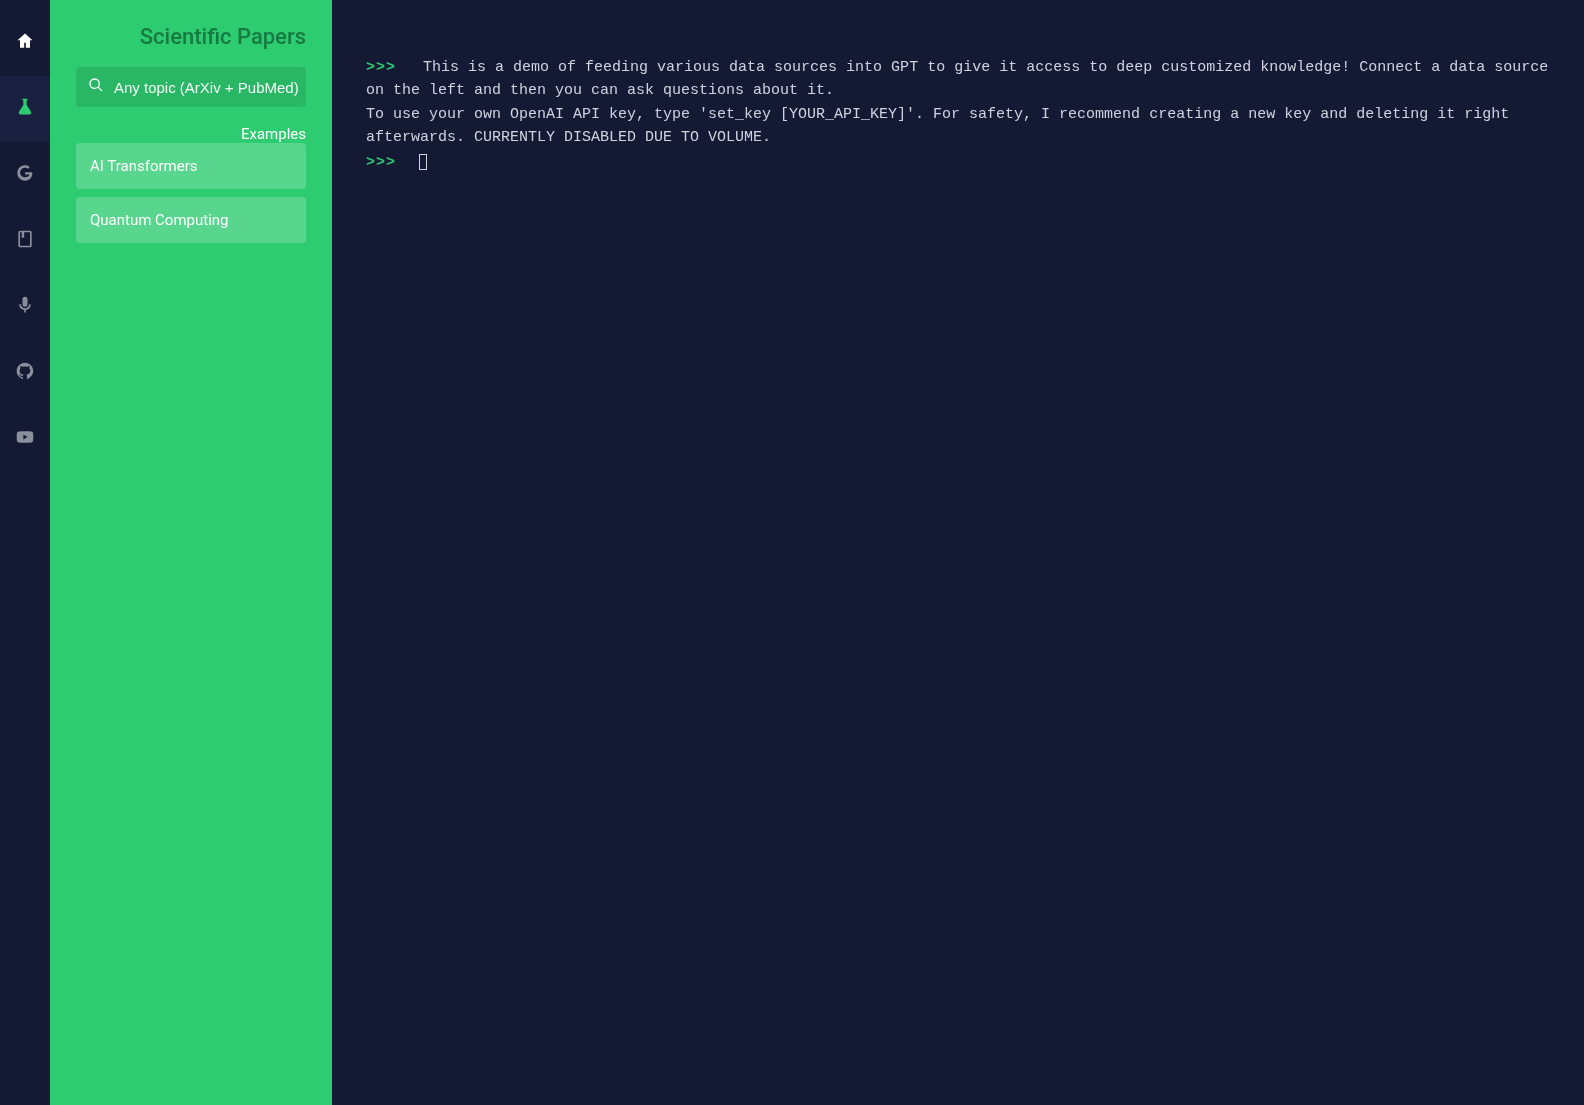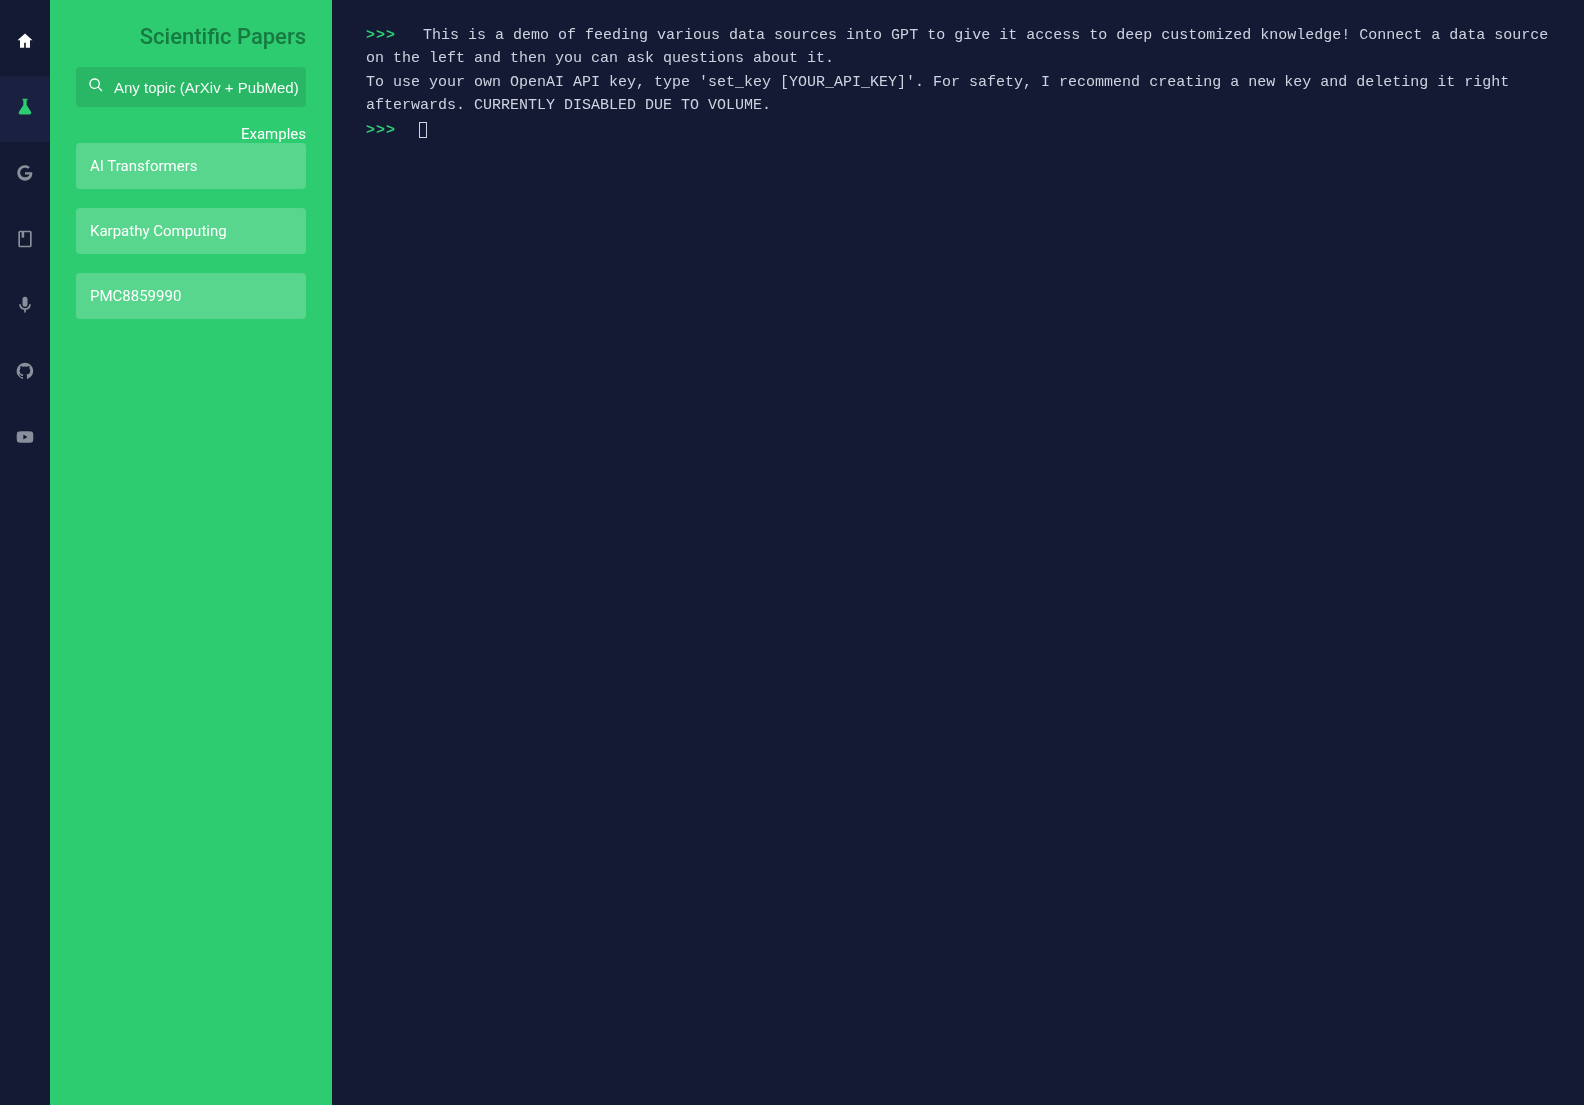--- a/index.html
+++ b/index.html
@@ -69,32 +69,32 @@
     font-size: 15px;
     margin-bottom: 0;
   }
 
   .example-chip {
     background: #58d68d;
     color: #ffffff;
     border-radius: 4px;
     padding: 14px 14px;
     font-size: 15px;
-    margin-bottom: 19px;
+    margin-bottom: 8px;
     cursor: pointer;
   }
 
   
   .console {
     flex: 1;
     background: #141a33;
     font-family: "SFMono-Regular", Consolas, "Liberation Mono", Menlo, monospace;
     font-size: 15px;
     line-height: 1.55;
-    padding: 24px 34px;
+    padding: 56px 34px;
     color: #cfd3e0;
     overflow: auto;
   }
   .prompt {
     color: #2ecc71;
     font-weight: bold;
     letter-spacing: 1px;
   }
   .msg { white-space: pre-wrap; }
   .cursor {
@@ -178,22 +178,21 @@
       <svg viewBox="0 0 24 24">
           <path d="M10 2a8 8 0 1 0 4.9 14.3l5.4 5.4 1.4-1.4-5.4-5.4A8 8 0 0 0 10 2zm0 2a6 6 0 1 1 0 12 6 6 0 0 1 0-12z"></path>
         </svg>
     </span>
     <input type="text" placeholder="Any topic (ArXiv + PubMed)" style="">
   </div>
 
   <div class="examples-label">Examples</div>
 
   <div class="example-chip">AI Transformers</div>
-  <div class="example-chip">Karpathy Computing</div>
-  <div class="example-chip">PMC8859990</div>
+  <div class="example-chip">Quantum Computing</div>
 </div>
 
 <div class="console">
   <div>
     <span class="prompt">&gt;&gt;&gt;</span>
     <span>&nbsp;&nbsp;</span><span class="msg">This is a demo of feeding various data sources into GPT to give it access to deep customized knowledge! Connect a data source on the left and then you can ask questions about it.
 To use your own OpenAI API key, type 'set_key [YOUR_API_KEY]'. For safety, I recommend creating a new key and deleting it right afterwards. CURRENTLY DISABLED DUE TO VOLUME.</span>
   </div>
   <div class="line2">
     <span class="prompt">&gt;&gt;&gt;</span>

